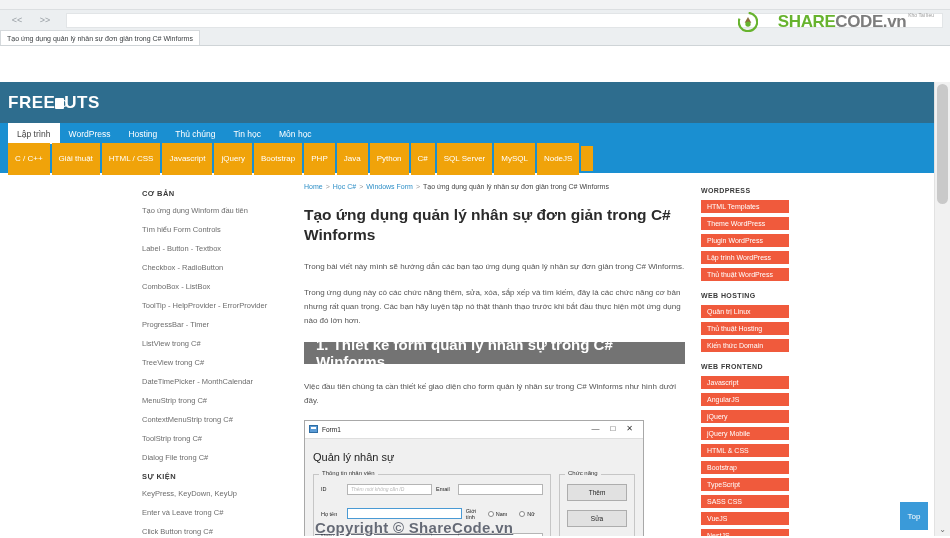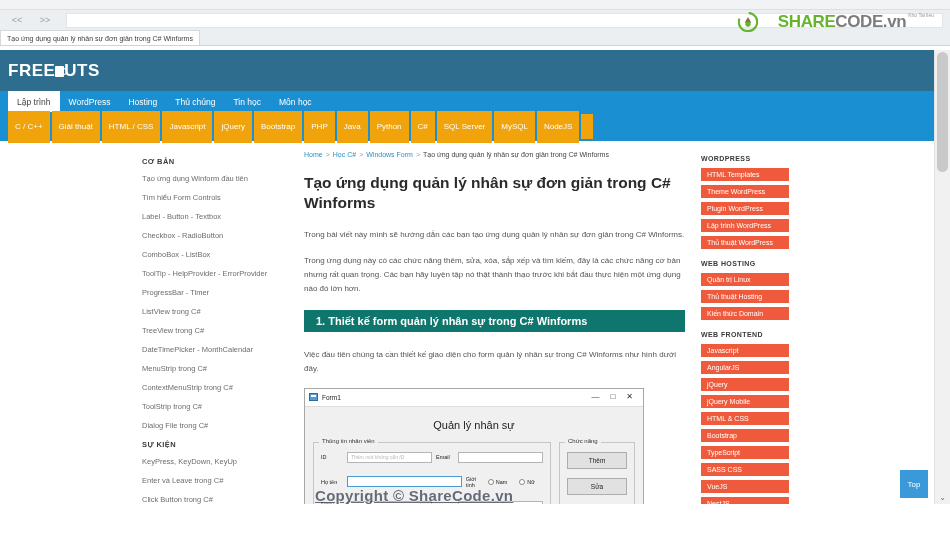--- a/index.html
+++ b/index.html
@@ -43,21 +43,21 @@
     display: flex; align-items: center; gap: 4px; z-index: 60;
   }
   .wm-mark { width: 20px; height: 20px; }
   .wm-text { font-size: 17px; font-weight: bold; letter-spacing: -0.4px; }
   .wm-share { color: #67b32e; margin-left: 16px; }
   .wm-code { color: #7d7d7d; }
   .wm-vn { color: #7d7d7d; }
   .wm-sub { font-size: 5px; color: #9a9a9a; align-self: flex-start; margin-left: -2px; }
 
   
-  .site { position: relative; width: 950px; height: 454px; background: #ffffff; overflow: hidden; }
+  .site { position: relative; width: 950px; height: 454px; background: #ffffff; overflow: hidden; margin-top: 32px; }
 
   .site-header {
     height: 41px; background: #2e6d8e; position: relative;
     display: flex; align-items: center;
   }
   .logo-box { margin-left: 8px; width: 130px; }
   .logo-text {
     font-size: 17px; font-weight: bold; color: #ffffff;
     letter-spacing: 0.5px; position: relative; display: inline-block;
   }
@@ -131,21 +131,21 @@
   .breadcrumb .cur { color: #444444; }
 
   .page-title {
     font-size: 15.5px; font-weight: bold; color: #2b2b2b;
     line-height: 1.32; margin-bottom: 14px;
   }
   .para {
     font-size: 8px; color: #555555; line-height: 1.75; margin-bottom: 12px;
   }
   .sec-head {
-    background: #0f766e; color: #ffffff; font-size: 11px; font-weight: bold;
+    background: #737373; color: #ffffff; font-size: 15px; font-weight: bold;
     height: 22px; display: flex; align-items: center; padding-left: 12px;
     margin: 14px 0 16px 0;
   }
 
   .shot { margin-top: 6px; position: relative; }
   .winform {
     width: 340px; background: #f0f0f0; border: 1px solid #a8a8a8;
     position: relative; height: 200px; overflow: hidden;
   }
   .wf-title {
@@ -157,21 +157,21 @@
     position: relative; flex: none;
   }
   .wf-icon:after {
     content: ""; position: absolute; left: 1px; top: 1px; right: 1px; height: 2px;
     background: #ffffff;
   }
   .wf-titletext { font-size: 6.5px; color: #222222; flex: 1; }
   .wf-ctrl { display: flex; gap: 11px; margin-right: 6px; color: #333333; font-size: 8px; line-height: 8px; }
   .wf-ctrl span { cursor: pointer; }
   .wf-body { padding: 6px 8px; }
-  .wf-h1 { text-align: center; font-size: 11px; color: #222222; margin: 6px 0 11px 0; }
+  .wf-h1 { text-align: left; font-size: 11px; color: #222222; margin: 6px 0 11px 0; }
   .wf-cols { display: flex; gap: 8px; }
   .wf-group {
     border: 1px solid #c6c6c6; position: relative; padding: 9px 7px 6px 7px;
   }
   .wf-group-l { flex: 1; height: 112px; }
   .wf-group-r { width: 76px; height: 112px; }
   .wf-legend {
     position: absolute; top: -5px; left: 5px; background: #f0f0f0;
     font-size: 6px; color: #333333; padding: 0 3px;
   }

